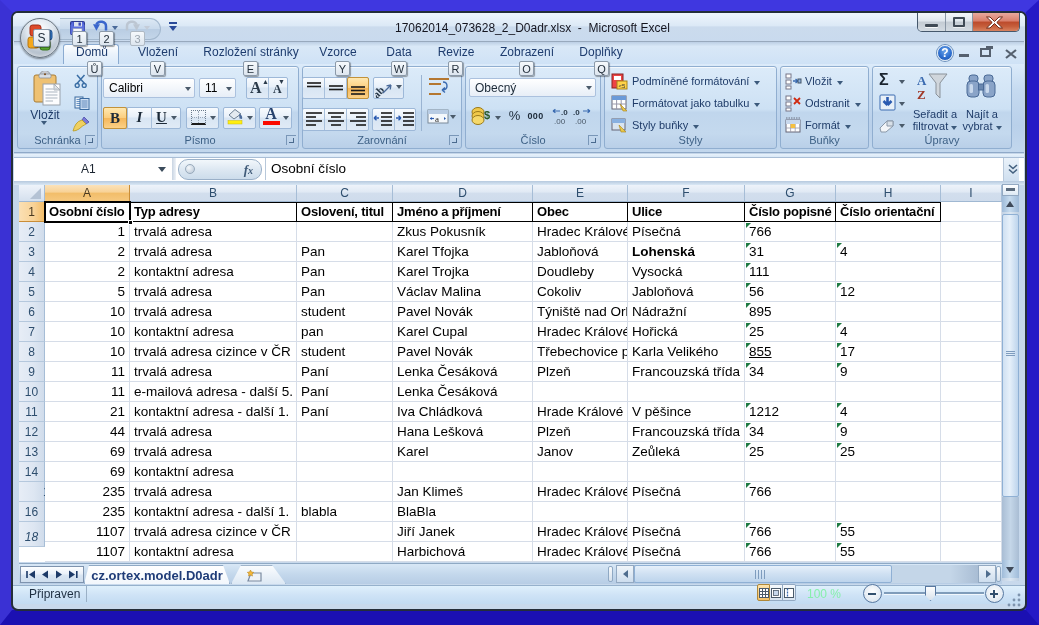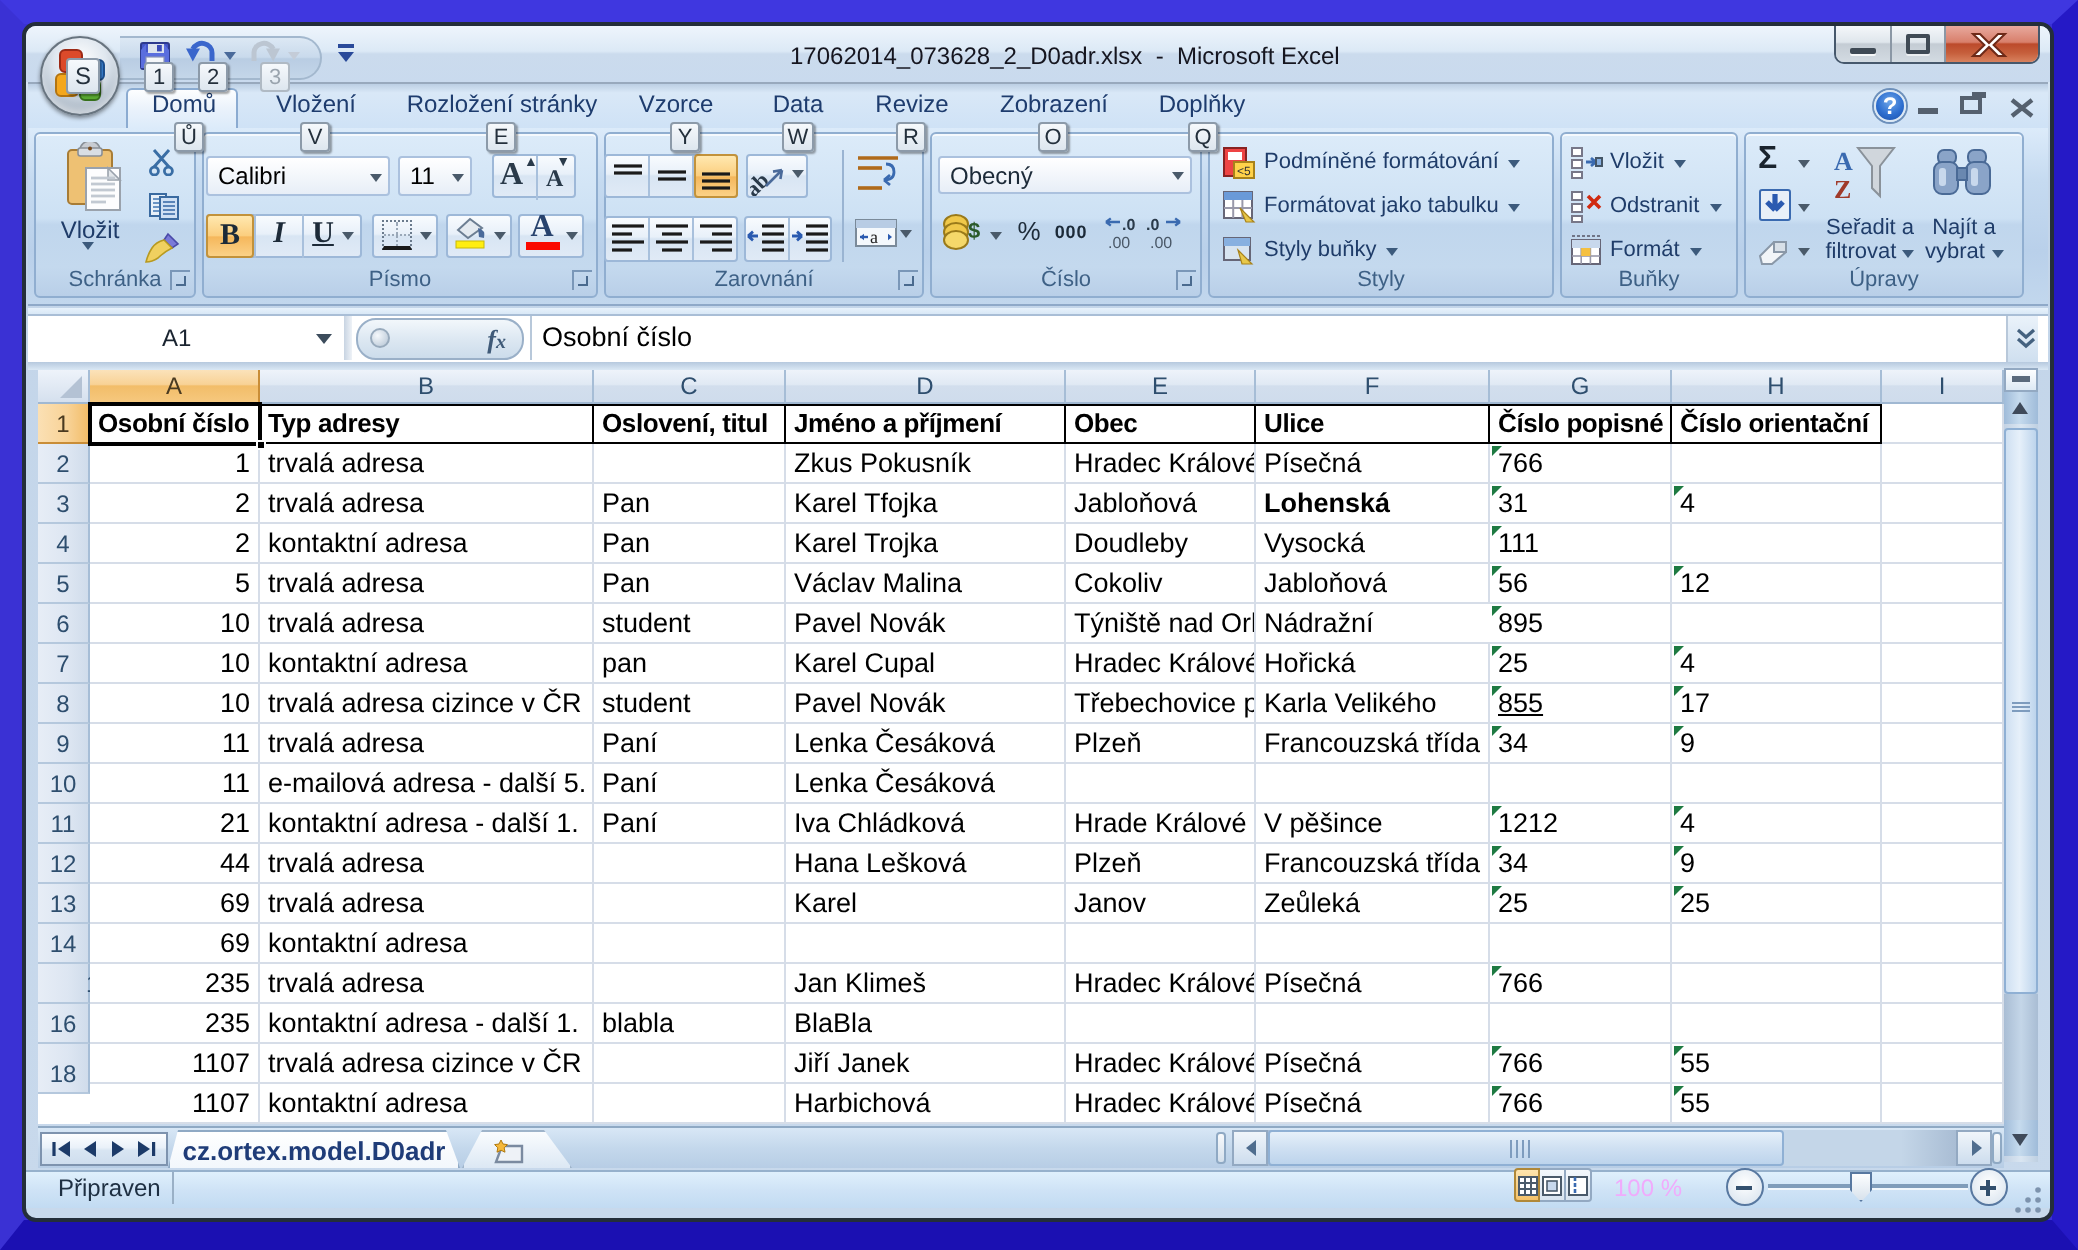--- a/index.html
+++ b/index.html
@@ -469,21 +469,21 @@
 <div class="a rh" style="top:342px;">8</div>
 <div class="a rh" style="top:362px;">9</div>
 <div class="a rh" style="top:382px;">10</div>
 <div class="a rh" style="top:402px;">11</div>
 <div class="a rh" style="top:422px;">12</div>
 <div class="a rh" style="top:442px;">13</div>
 <div class="a rh" style="top:462px;">14</div>
 <div class="a rh" style="top:482px;padding-left:24px;">15</div>
 <div class="a rh" style="top:502px;">16</div>
 <div class="a rh" style="top:522px;">17</div>
-<div class="a rh" style="top:527px;">18</div>
+<div class="a rh" style="top:527px;font-style:italic;">18</div>
 <div class="a cell hdr" style="left:45px;top:202px;width:85px;border-left:none;">Osobní číslo</div>
 <div class="a cell hdr" style="left:130px;top:202px;width:167px;border-left:none;">Typ adresy</div>
 <div class="a cell hdr" style="left:297px;top:202px;width:96px;border-left:none;">Oslovení, titul</div>
 <div class="a cell hdr" style="left:393px;top:202px;width:140px;border-left:none;">Jméno a příjmení</div>
 <div class="a cell hdr" style="left:533px;top:202px;width:95px;border-left:none;">Obec</div>
 <div class="a cell hdr" style="left:628px;top:202px;width:117px;border-left:none;">Ulice</div>
 <div class="a cell hdr" style="left:745px;top:202px;width:91px;border-left:none;">Číslo popisné</div>
 <div class="a cell hdr" style="left:836px;top:202px;width:105px;border-left:none;">Číslo orientační</div>
 <div class="a cell" style="left:941px;top:202px;width:61px;"></div>
 <div class="a cell num" style="left:45px;top:222px;width:85px;">1</div>
@@ -736,21 +736,21 @@
         <rect x="2.5" y="2.5" width="5" height="5" fill="#c8d8ec" stroke="#4a5a6a" stroke-width=".8"></rect>
       </svg>
     </div>
  <div style="width:13px;height:17px;background:linear-gradient(180deg,#f4f8fc,#d8e4f0);border:1px solid #93a9c2;border-left:none;border-radius:0 2px 2px 0;position:relative;">
       <svg width="10" height="10" viewBox="0 0 10 10" style="position:absolute;left:1px;top:3px;">
         <rect x="0.5" y="0.5" width="9" height="9" fill="#fff" stroke="#4a5a6a"></rect>
         <line x1="3.5" y1="0.5" x2="3.5" y2="9.5" stroke="#3a6ab0" stroke-width="1.3" stroke-dasharray="2 1"></line>
       </svg>
     </div>
 </div>
-<div class="a" style="left:807px;top:587px;font-size:12px;color:#f0abfc;">100 %</div>
+<div class="a" style="left:807px;top:587px;font-size:12px;color:#86efac;">100 %</div>
 <div class="a" style="left:863px;top:584px;width:19px;height:19px;border-radius:50%;background:radial-gradient(circle at 50% 40%,#ffffff,#d4e0ec);border:1.5px solid #5878a0;">
     <div style="position:absolute;left:4px;top:7.5px;width:8px;height:2.2px;background:#33506e;"></div>
   </div>
 <div class="a" style="left:884px;top:592px;width:100px;height:2px;background:#7f9cba;box-shadow:0 1px 0 rgba(255,255,255,.7);"></div>
 <div class="a" style="left:925px;top:586px;width:11px;height:15px;background:linear-gradient(180deg,#fdfeff,#d8e2ec);border:1px solid #5878a0;clip-path:polygon(0 0,100% 0,100% 60%,50% 100%,0 60%);"></div>
 <div class="a" style="left:985px;top:584px;width:19px;height:19px;border-radius:50%;background:radial-gradient(circle at 50% 40%,#ffffff,#d4e0ec);border:1.5px solid #5878a0;">
     <div style="position:absolute;left:4px;top:7.5px;width:8px;height:2.2px;background:#33506e;"></div>
     <div style="position:absolute;left:6.9px;top:4.6px;width:2.2px;height:8px;background:#33506e;"></div>
   </div>
 <div class="a" style="left:1006px;top:593px;width:16px;height:14px;">

